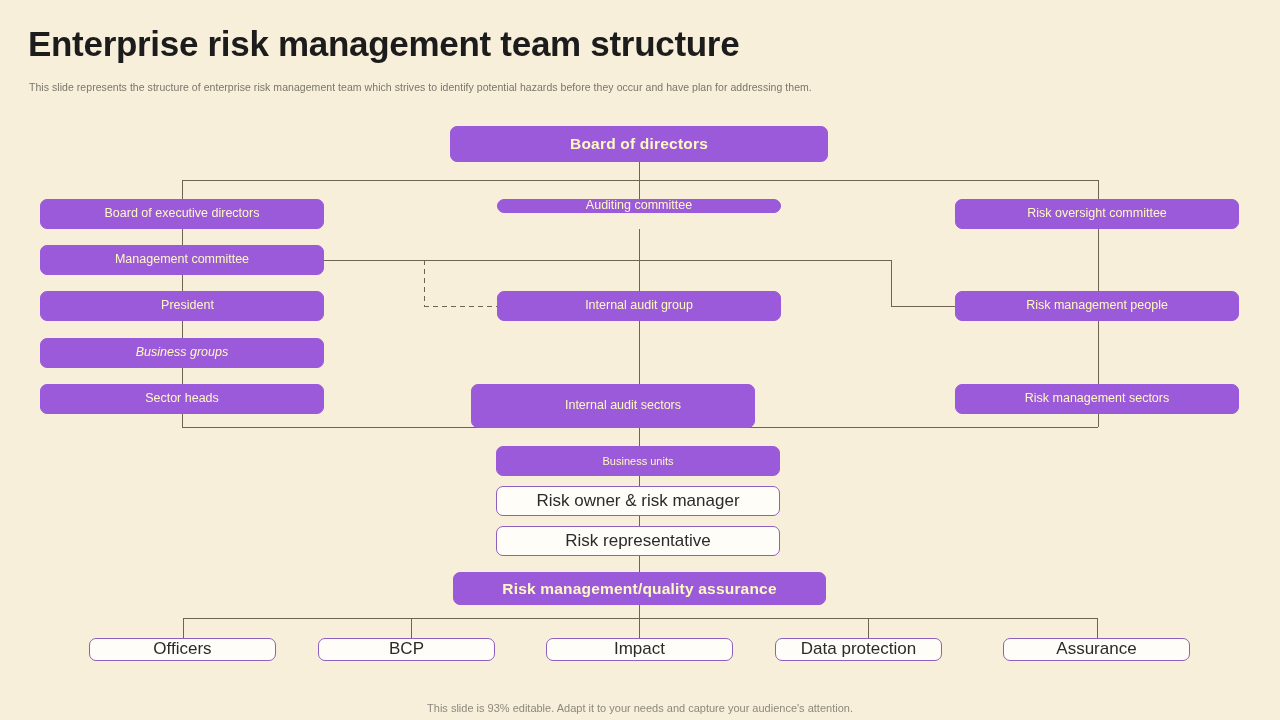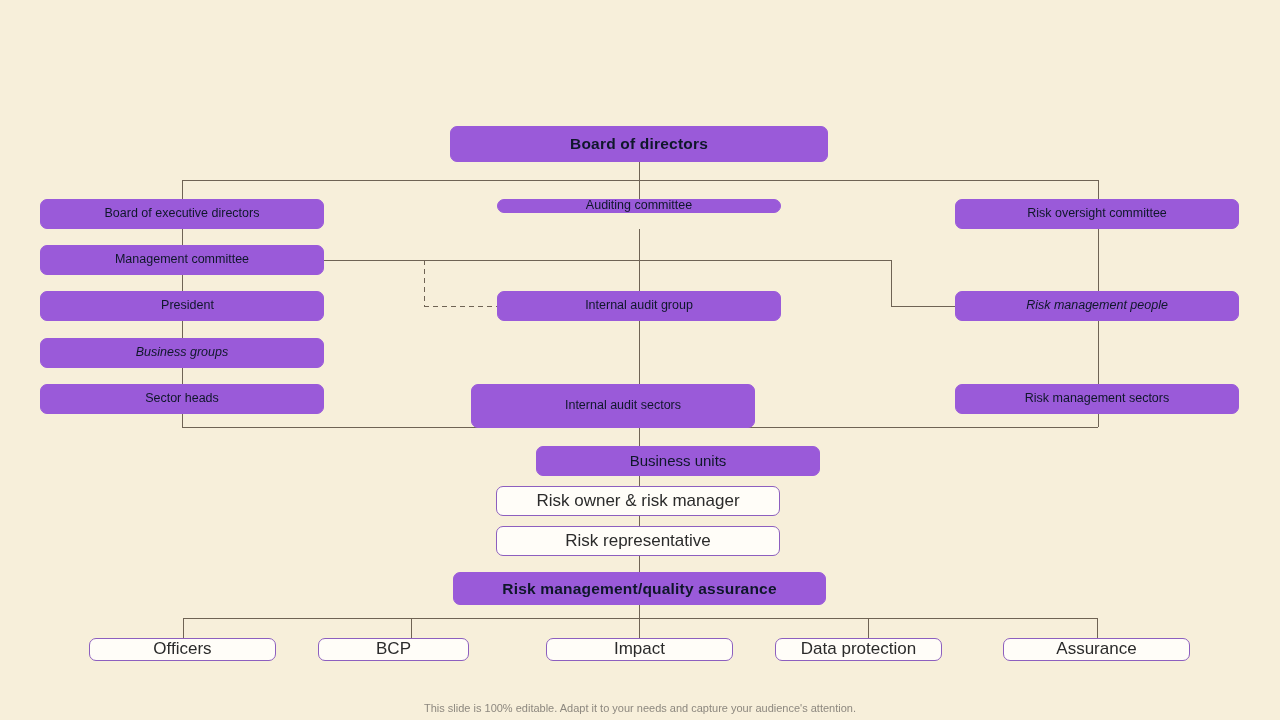--- a/index.html
+++ b/index.html
@@ -75,45 +75,46 @@
     border-radius: 7px;
     display: flex;
     align-items: center;
     justify-content: center;
     text-align: center;
     line-height: 1.1;
     z-index: 3;
   }
   .node.filled {
     background: #9a5ad9;
-    color: #0f172a;
+    color: #fef9c3;
     border: 1px solid #9a5ad9;
     font-size: 12.5px;
   }
   .node.outlined {
     background: #fffdf8;
     color: #2b2b2b;
     border: 1px solid #8d5fbf;
     font-size: 17px;
   }
   .node.head {
     font-size: 15.5px;
     font-weight: bold;
     letter-spacing: 0.2px;
   }
   .node.small {
-    font-size: 15px;
-    margin-left: 40px;
+    font-size: 11px;
   }
 </style>
 </head>
 <body>
 
 <div id="slide">
 
+  <div id="page-title">Enterprise risk management team structure</div>
+  <div id="page-subtitle">This slide represents the structure of enterprise risk management team which strives to identify potential hazards before they occur and have plan for addressing them.</div>
 
   <div id="chart">
 
     <svg id="connectors" viewBox="0 0 1280 720" width="1280" height="720" xmlns="http://www.w3.org/2000/svg">
       <g stroke="#6f6354" stroke-width="1" fill="none" shape-rendering="crispEdges">
 
         <line x1="639" y1="162" x2="639" y2="180"></line>
         <line x1="182" y1="180" x2="1098" y2="180"></line>
         <line x1="182" y1="180" x2="182" y2="199"></line>
         <line x1="639" y1="180" x2="639" y2="199"></line>
@@ -158,31 +159,31 @@
     </svg>
 
     <div id="nodes">
         <div class="node filled head" style="left: 450px; top: 126px; width: 378px; height: 36px;">Board of directors</div>
         <div class="node filled" style="left: 40px; top: 199px; width: 284px; height: 30px;">Board of executive directors</div>
         <div class="node filled" style="left: 497px; top: 199px; width: 284px; height: 14px;">Auditing committee</div>
         <div class="node filled" style="left: 955px; top: 199px; width: 284px; height: 30px;">Risk oversight committee</div>
         <div class="node filled" style="left: 40px; top: 245px; width: 284px; height: 30px;">Management committee</div>
         <div class="node filled" style="left: 40px; top: 291px; width: 284px; height: 30px; padding-left: 11px;">President</div>
         <div class="node filled" style="left: 497px; top: 291px; width: 284px; height: 30px;">Internal audit group</div>
-        <div class="node filled" style="left: 955px; top: 291px; width: 284px; height: 30px; font-style: italic;">Risk management people</div>
+        <div class="node filled" style="left: 955px; top: 291px; width: 284px; height: 30px;">Risk management people</div>
         <div class="node filled" style="left: 40px; top: 338px; width: 284px; height: 30px; font-style: italic;">Business groups</div>
         <div class="node filled" style="left: 40px; top: 384px; width: 284px; height: 30px;">Sector heads</div>
         <div class="node filled" style="left: 471px; top: 384px; width: 284px; height: 44px; padding-left: 20px;">Internal audit sectors</div>
         <div class="node filled" style="left: 955px; top: 384px; width: 284px; height: 30px;">Risk management sectors</div>
         <div class="node filled small" style="left: 496px; top: 446px; width: 284px; height: 30px;">Business units</div>
         <div class="node outlined" style="left: 496px; top: 486px; width: 284px; height: 30px;">Risk owner &amp; risk manager</div>
         <div class="node outlined" style="left: 496px; top: 526px; width: 284px; height: 30px;">Risk representative</div>
         <div class="node filled head" style="left: 453px; top: 572px; width: 373px; height: 33px;">Risk management/quality assurance</div>
         <div class="node outlined" style="left: 89px; top: 638px; width: 187px; height: 23px;">Officers</div>
-        <div class="node outlined" style="left: 318px; top: 638px; width: 151px; height: 23px;">BCP</div>
+        <div class="node outlined" style="left: 318px; top: 638px; width: 177px; height: 23px;">BCP</div>
         <div class="node outlined" style="left: 546px; top: 638px; width: 187px; height: 23px;">Impact</div>
         <div class="node outlined" style="left: 775px; top: 638px; width: 167px; height: 23px;">Data protection</div>
         <div class="node outlined" style="left: 1003px; top: 638px; width: 187px; height: 23px;">Assurance</div>
       </div>
   </div>
 
-  <div id="slide-footer">This slide is 100% editable. Adapt it to your needs and capture your audience's attention.</div>
+  <div id="slide-footer">This slide is 93% editable. Adapt it to your needs and capture your audience's attention.</div>
 </div>
 
 </body></html>

